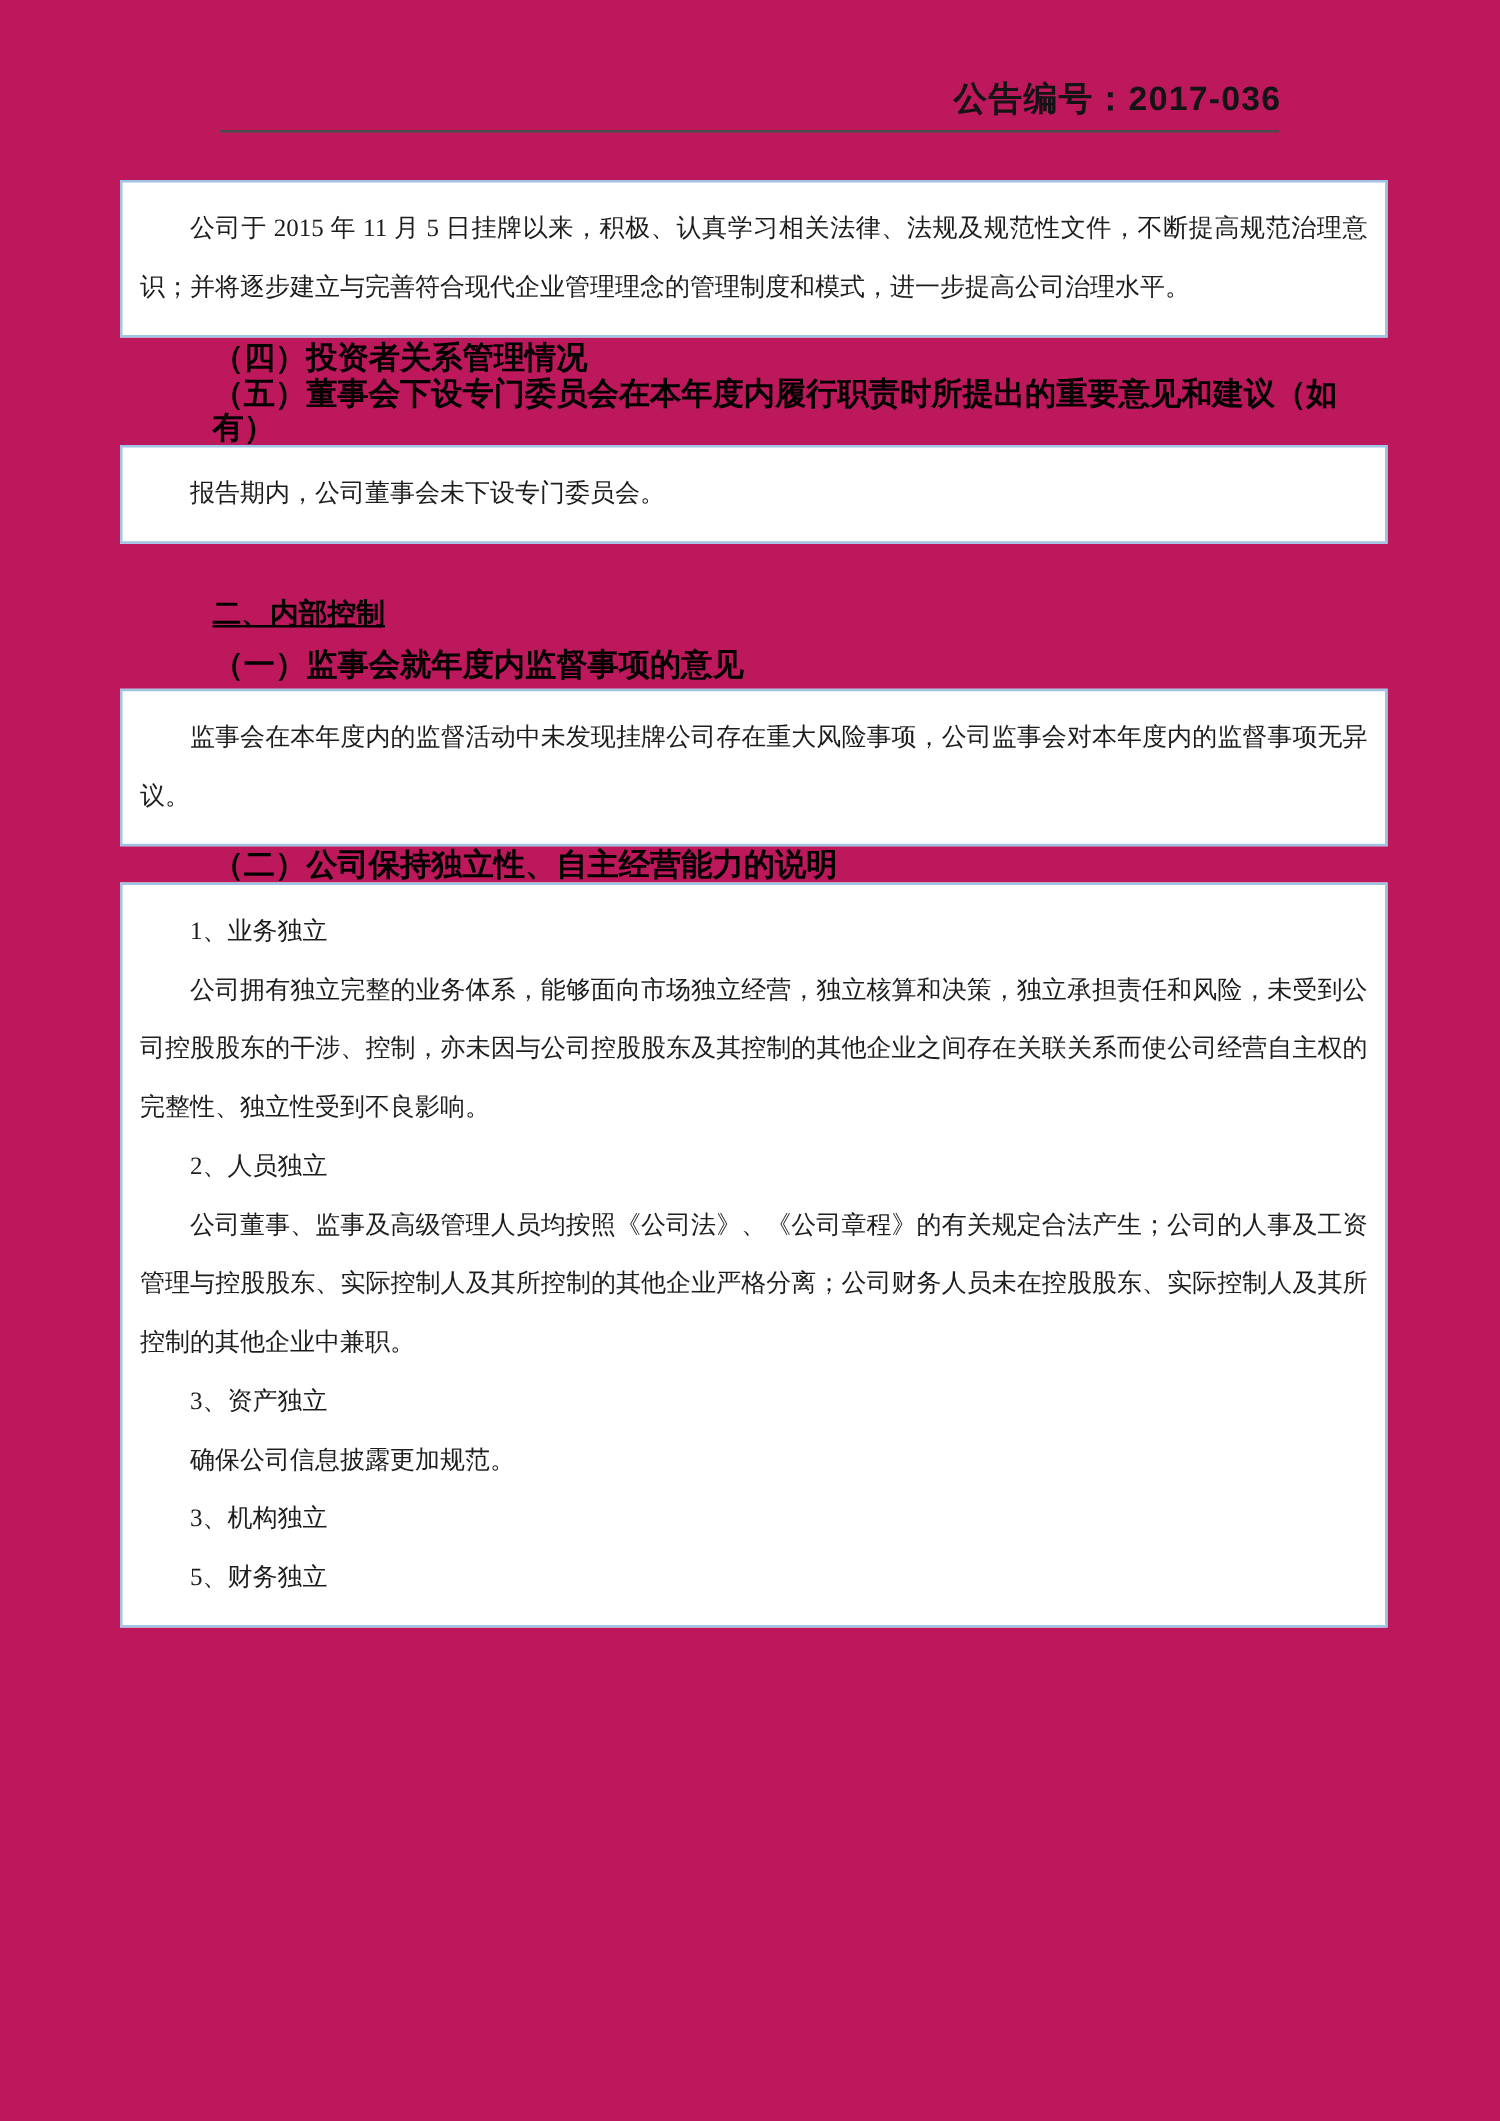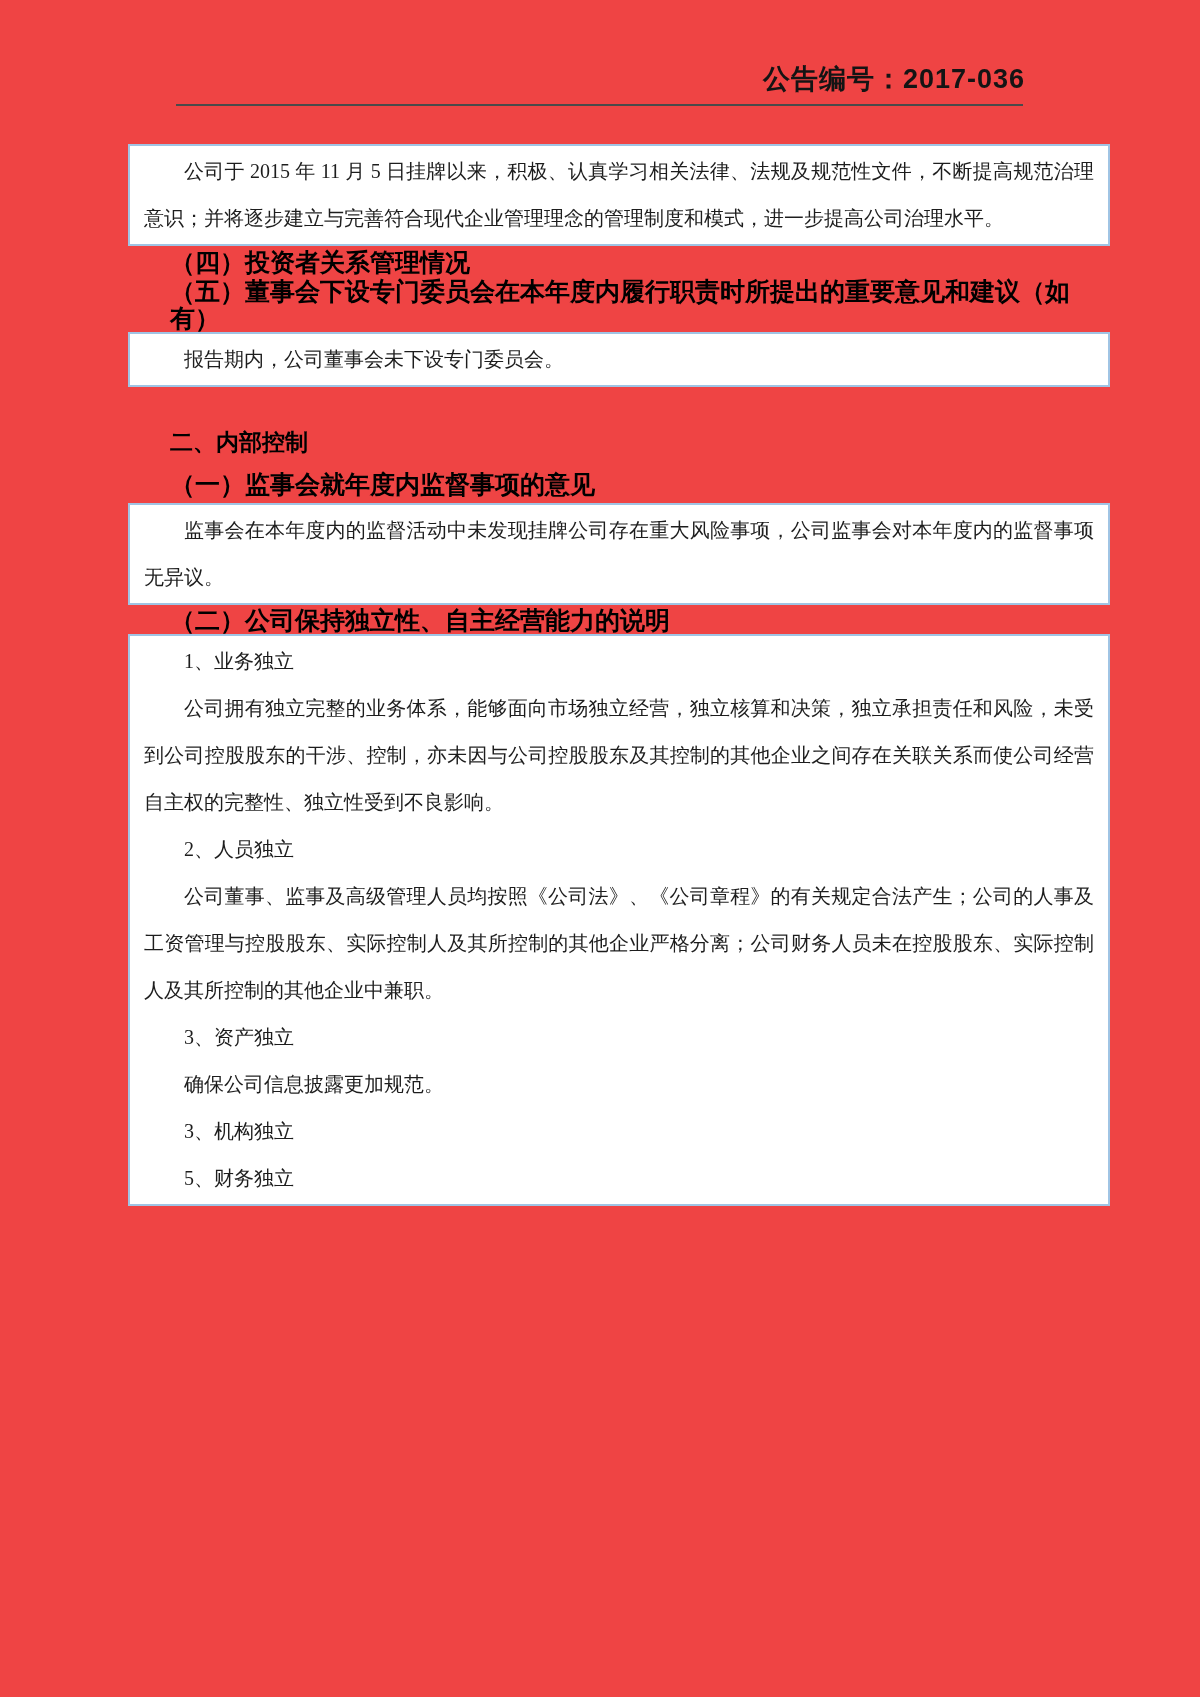--- a/index.html
+++ b/index.html
@@ -4,21 +4,21 @@
 <style>
   html, body {
     margin: 0;
     padding: 0;
     background: #ffffff;
   }
   .page {
     position: relative;
     width: 1200px;
     height: 1697px;
-    background: #ef4444;
+    background: #be185d;
     overflow: hidden;
     font-family: "Liberation Serif", "DejaVu Serif", serif;
     color: #1d1d1d;
   }
   .content {
     padding: 62px 90px 0 96px;
   }
   .notice-row {
     text-align: right;
     padding-right: 85px;
@@ -32,22 +32,21 @@
   .header-rule {
     margin-top: 8px;
     margin-left: 80px;
     width: 847px;
     height: 0;
     border-top: 2px solid #4a4a4a;
   }
   .tbox {
     border: 2px solid #a0c4e4;
     background: #ffffff;
-    padding: 2px 14px;
-    margin-left: 32px;
+    padding: 14px 14px;
   }
   .tbox p {
     margin: 0;
     font-size: 20px;
     line-height: 47px;
     text-align: justify;
     text-indent: 2em;
     color: #1d1d1d;
   }
   .box-governance { margin-top: 38px; }
@@ -59,20 +58,21 @@
     line-height: 27px;
     color: #000000;
   }
   .part-title {
     margin: 40px 0 0 74px;
     font-family: "Liberation Sans", "DejaVu Sans", sans-serif;
     font-weight: 700;
     font-size: 23px;
     line-height: 30px;
     color: #000000;
+    text-decoration: underline;
   }
   .mt2 { margin-top: 2px; }
   .mt14 { margin-top: 14px; }
   .box-committee { margin-top: 0; }
   .box-supervisor { margin-top: 5px; }
 </style>
 </head>
 <body>
 
 <div class="page">

